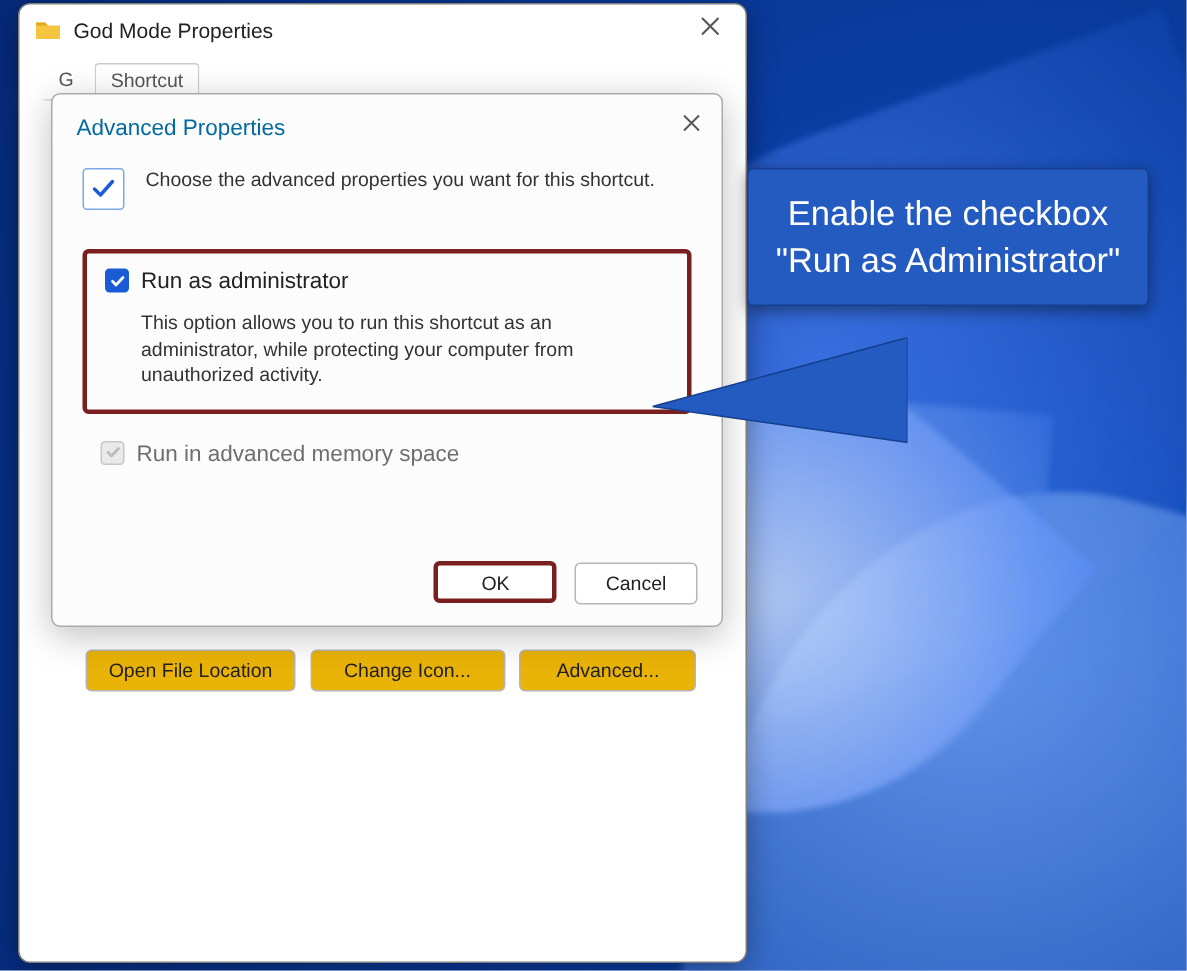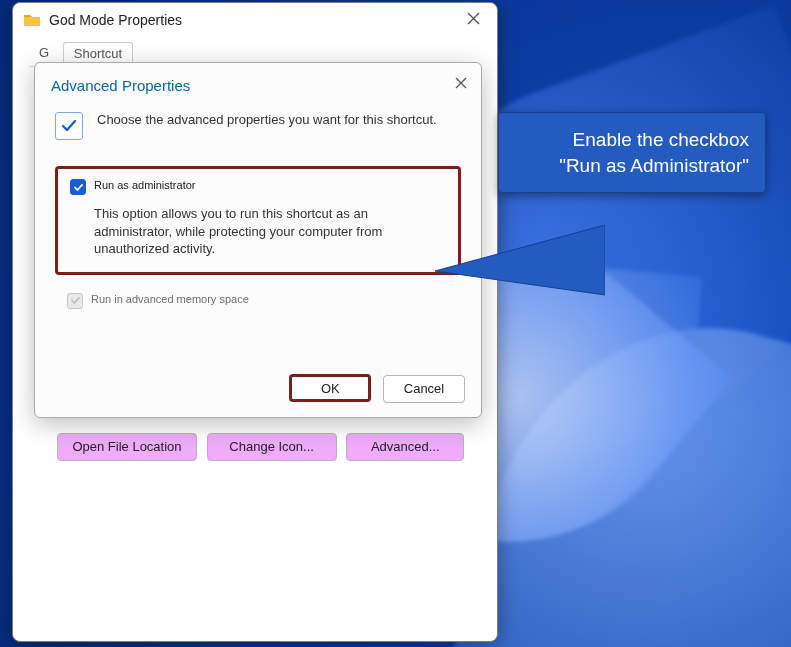--- a/index.html
+++ b/index.html
@@ -76,21 +76,21 @@
   }
   .props-btns {
     position:absolute;
     left:28px; bottom:100px;
   }
   .tab-btn {
     display:inline-block;
     width:140px; height:28px;
     line-height:26px;
     text-align:center;
-    background:#f0abfc;
+    background:#eab308;
     border:1px solid #b6b6b6;
     border-radius:4px;
     font-size:13px;
     margin-right:6px;
   }
   .dlg-buttons {
     position:absolute;
     bottom:14px; left:0; right:0;
     text-align:center;
   }
@@ -147,21 +147,21 @@
   }
   .cb.checked {
     background:#1a5cd6;
     border:1px solid #1a5cd6;
   }
   .cb.disabled {
     background:#e9e9e9;
     border:1px solid #c7c7c7;
   }
   .cb svg { width:11px; height:11px; }
-  .cb-label { font-size:11px; }
+  .cb-label { font-size:15px; }
   .cb-desc {
     font-size:13px; color:#333;
     margin:10px 0 0 24px;
     line-height:1.35;
   }
   .mem-row { margin:0 4px 0 16px; }
   .mem-row .cb-label { color:#6e6e6e; }
 
   .adv-btns {
     position:absolute;
@@ -192,23 +192,23 @@
   
   .callout {
     position:absolute;
     left:498px; top:112px;
     width:268px;
     background:#245bc1;
     color:#fff;
     border:1px solid #153f8f;
     border-radius:4px;
     padding:14px 16px;
-    font-size:19px;
+    font-size:23px;
     line-height:1.35;
-    text-align:right;
+    text-align:center;
     box-shadow:0 3px 10px rgba(0,0,0,.4);
   }
   .callout-tail {
     position:absolute;
     left:435px; top:225px;
     width:0; height:0;
   }
   .callout-tail svg { width:170px; height:90px; display:block; }
 </style>
 </head>

